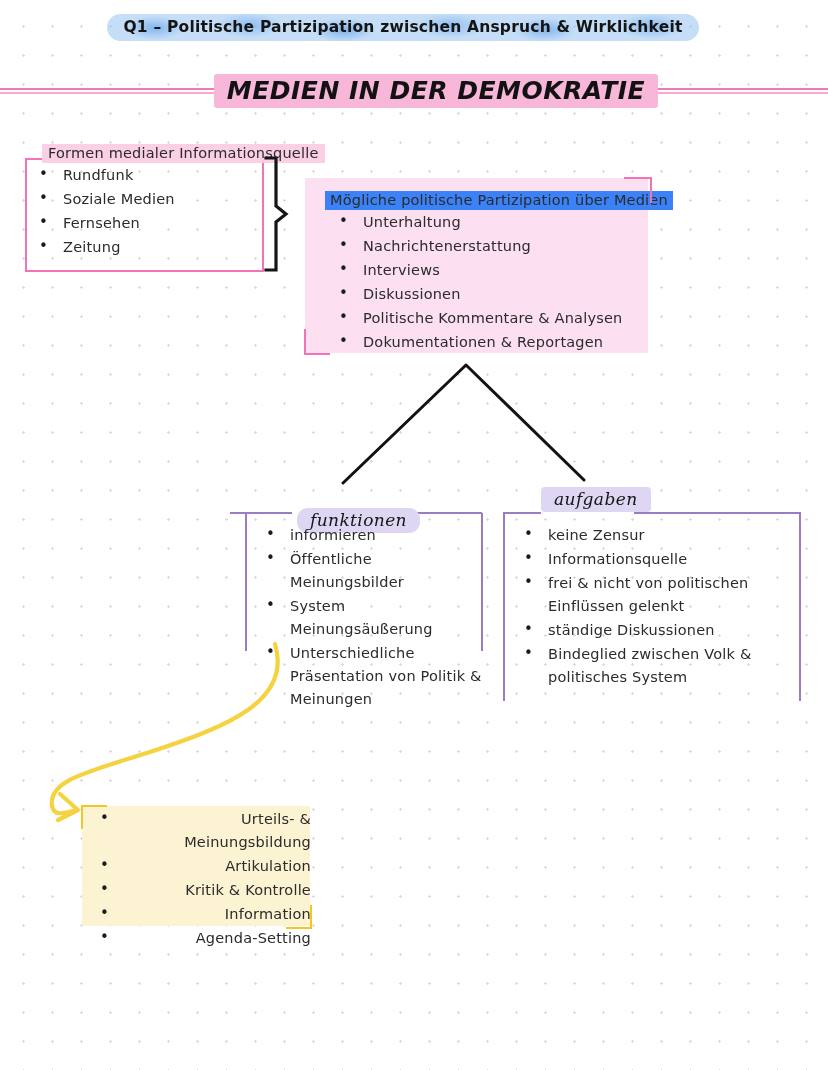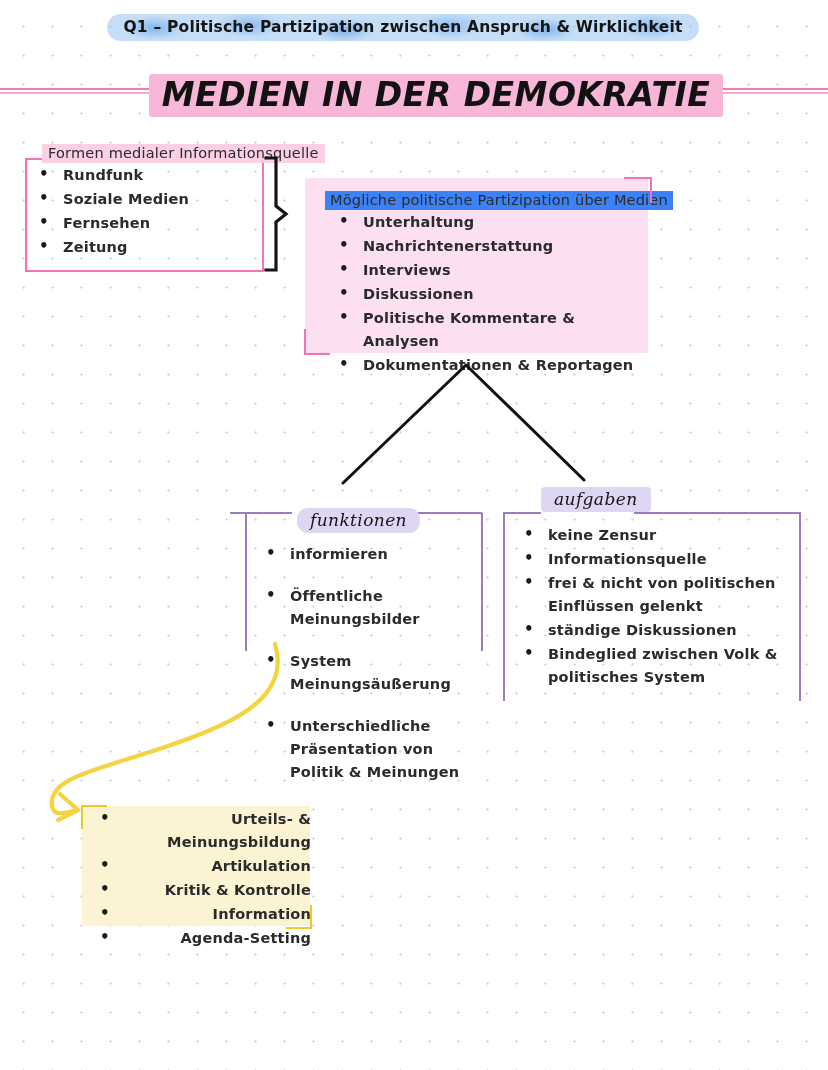--- a/index.html
+++ b/index.html
@@ -38,31 +38,31 @@
 
   
   .rule{height:2px;background:#f07ab8;box-shadow:0 4px 0 0 #f9a8d0;}
   #rule-left{left:0;top:88px;width:254px;}
   #rule-right{left:580px;top:88px;width:248px;}
   #heading-wrap{left:0;top:74px;width:828px;text-align:center;}
   #heading-hl{
     display:inline-block;padding:3px 13px 4px 13px;
     background:#f8b6d8;border-radius:3px;
     font-family:"DejaVu Sans", sans-serif;
-    font-weight:bold;font-style:italic;font-size:33px;
+    font-weight:bold;font-style:italic;font-size:25px;
     letter-spacing:.5px;color:#121212;
     line-height:1.08;
     margin-left:44px;
   }
 
   
   .hand{font-family:"DejaVu Sans", sans-serif;font-size:14.5px;color:#2b2b2b;line-height:23px;letter-spacing:.2px;}
   .boxtitle{font-family:"DejaVu Sans", sans-serif;font-size:14.5px;color:#2b2b2b;letter-spacing:.2px;}
   ul.b{list-style:none;margin:0;padding:0;}
-  ul.b li{position:relative;padding-left:36px;margin:0 0 1px 0;font-weight:bold;}
+  ul.b li{position:relative;padding-left:36px;margin:0 0 1px 0;}
   ul.b li::before{content:"•";position:absolute;left:12px;top:-1px;font-size:15px;color:#1b1b1b;}
 
   
   #box-formen{left:25px;top:158px;width:235px;height:110px;border:2px solid #f472b6;}
   #formen-title{left:42px;top:144px;background:#fbd0e4;padding:1px 6px 2px 6px;}
   #formen-list{left:27px;top:164px;width:232px;}
 
   
   #brace{left:262px;top:156px;width:28px;height:116px;}
 
@@ -78,21 +78,21 @@
   #v-connector{left:330px;top:358px;width:270px;height:132px;}
 
   
   #fn-border-l{left:245px;top:513px;width:2px;height:138px;background:#9b7cc4;}
   #fn-border-r{left:481px;top:513px;width:2px;height:138px;background:#9b7cc4;}
   #fn-border-t1{left:230px;top:512px;width:62px;height:2px;background:#9b7cc4;}
   #fn-border-t2{left:401px;top:512px;width:81px;height:2px;background:#9b7cc4;}
   #fn-label{left:297px;top:487px;background:#ded6f2;border-radius:11px;padding:2px 13px 3px 13px;
     font-family:"DejaVu Serif", serif;font-style:italic;font-size:17px;color:#151515;letter-spacing:.4px;margin-top:21px;}
   #fn-list{left:258px;top:524px;width:230px;}
-  #fn-list li{padding-left:32px;margin-top:19px;}
+  #fn-list li{padding-left:32px;}
   #fn-list li::before{left:8px;}
 
   
   #ag-border-l{left:503px;top:513px;width:2px;height:188px;background:#9b7cc4;}
   #ag-border-r{left:799px;top:513px;width:2px;height:188px;background:#9b7cc4;}
   #ag-border-t1{left:503px;top:512px;width:38px;height:2px;background:#9b7cc4;}
   #ag-border-t2{left:634px;top:512px;width:167px;height:2px;background:#9b7cc4;}
   #ag-label{left:541px;top:487px;background:#ded6f2;border-radius:4px;padding:2px 13px 3px 13px;
     font-family:"DejaVu Serif", serif;font-style:italic;font-size:17px;color:#151515;letter-spacing:.4px;}
   #ag-list{left:516px;top:524px;width:290px;}

